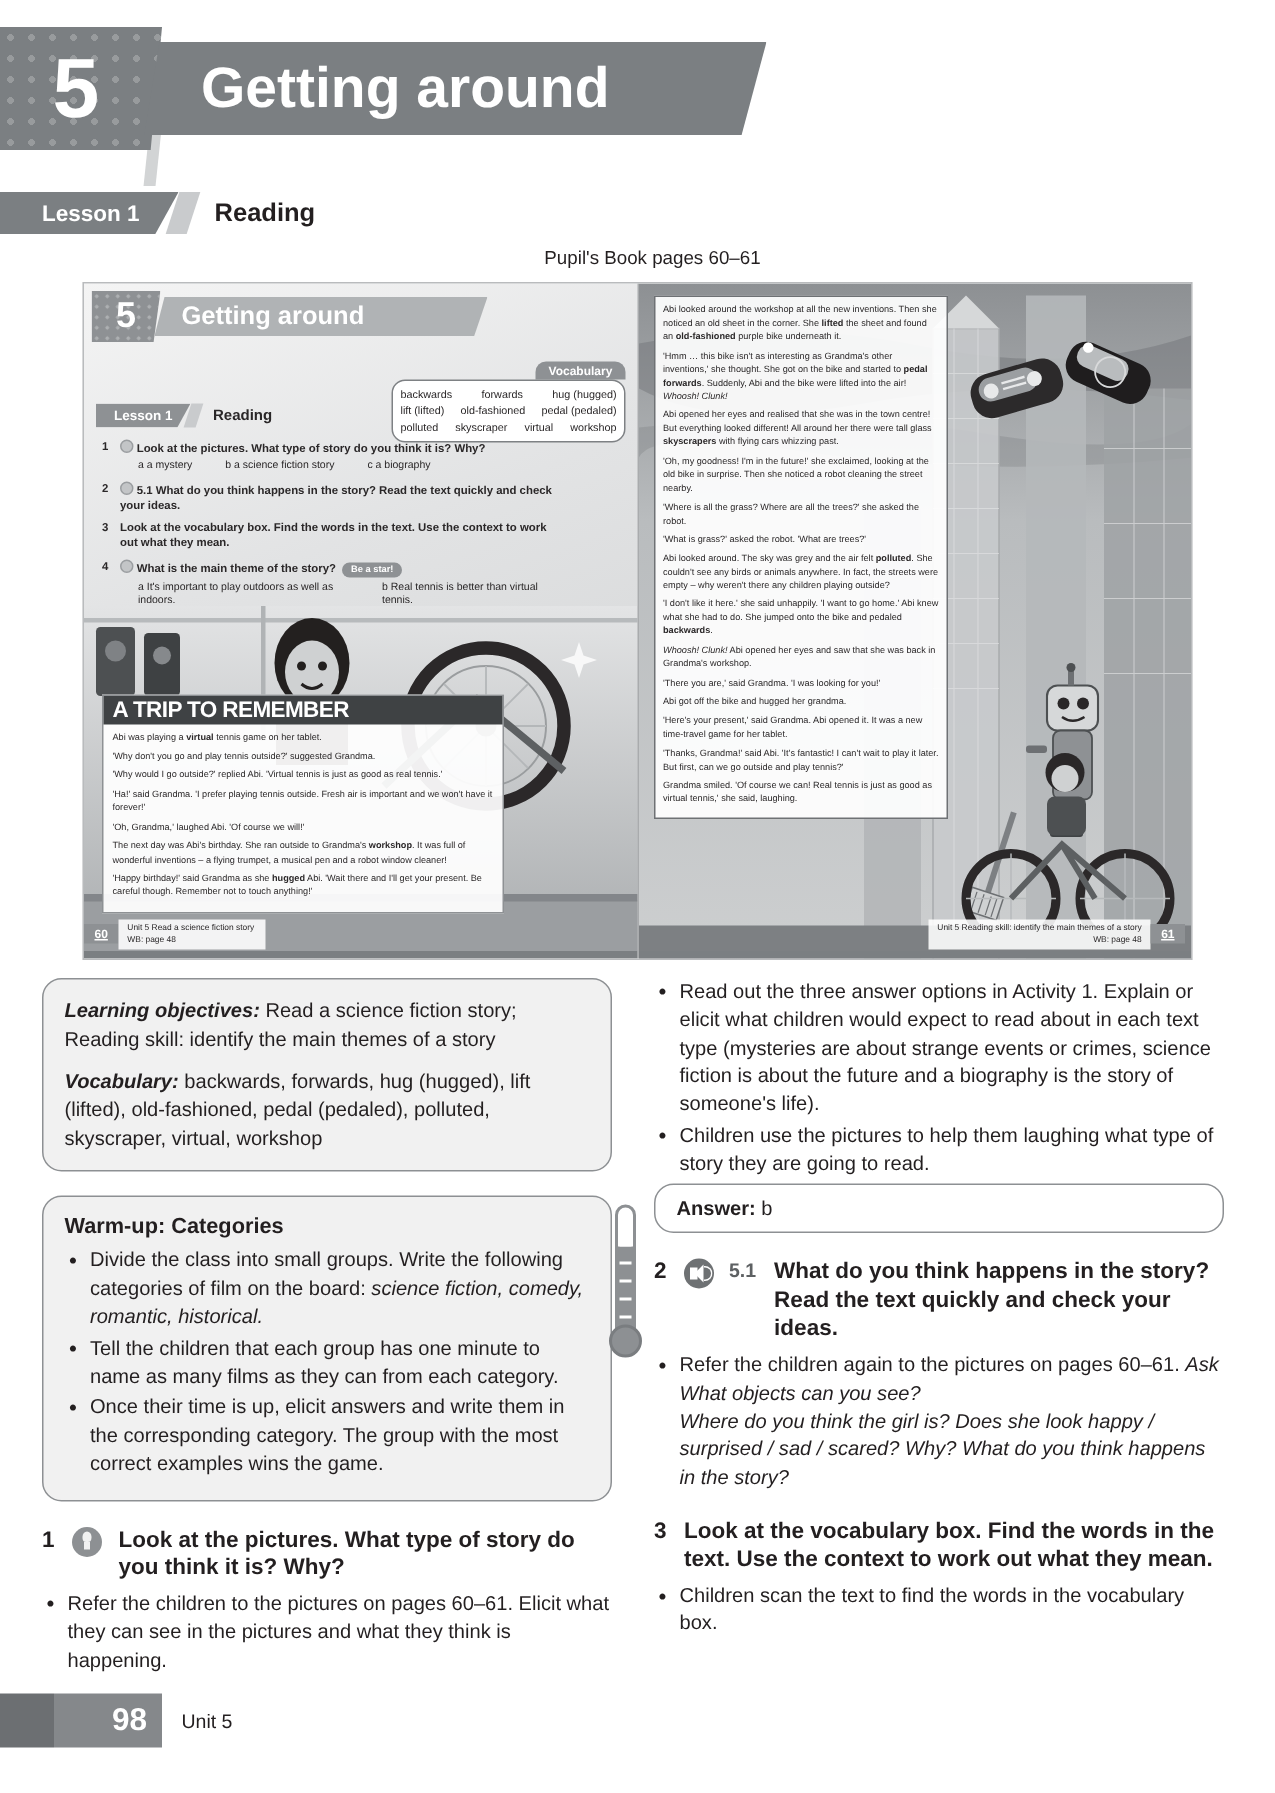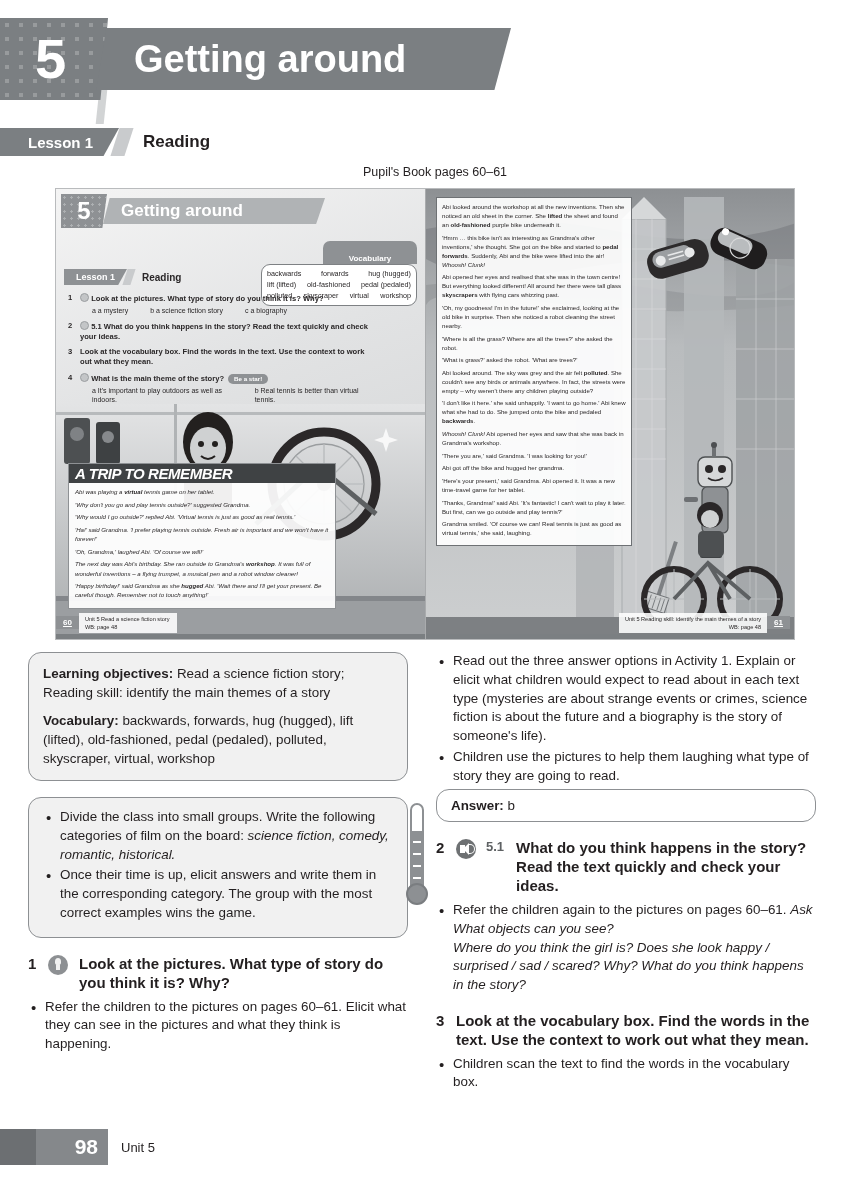--- a/index.html
+++ b/index.html
@@ -81,43 +81,43 @@
   .pb-title { color:#fff; font-size:17px; font-weight:bold; padding-left:18px; }
 
   .pb-lessonbar { position:absolute; left:8px; top:80px; display:flex; align-items:center; }
   .pb-lesson-tag { background:#8e9194; color:#fff; font-size:9px; font-weight:bold; height:16px;
      display:flex;align-items:center; padding:0 12px 0 12px; clip-path: polygon(0 0,100% 0,86% 100%,0 100%);}
   .pb-lesson-slash { width:8px;height:16px;background:#c9cbcd;transform:skewX(-18deg);margin-left:-2px;}
   .pb-lesson-skill { font-size:10px;font-weight:bold;margin-left:9px;color:#2a2728;}
 
   
   .pb-vocab { position:absolute; right:8px; top:52px; width:156px; }
-  .pb-vocab-tab { margin-left:auto; width:94px; background:#8e9194; color:#fff; font-size:8px;
-     font-weight:bold; text-align:center; padding:13px 0 1px; border-radius:7px 7px 0 0;}
+  .pb-vocab-tab { margin-left:auto; width:60px; background:#8e9194; color:#fff; font-size:8px;
+     font-weight:bold; text-align:center; padding:2px 0 1px; border-radius:7px 7px 0 0;}
   .pb-vocab-body { border:1px solid #7e8184; border-radius:9px; background:#fff; padding:4px 5px;
      font-size:7.2px; line-height:1.5; color:#2a2728; }
   .pb-vocab-row { display:flex; justify-content:space-between; }
   .pb-vocab-row span { white-space:nowrap; }
 
   
   .pb-acts { position:absolute; left:12px; top:104px; width:300px; font-size:7.6px; line-height:1.35; color:#2a2728;}
   .pb-act { display:flex; gap:4px; margin-bottom:5px; }
   .pb-act-n { font-weight:bold; width:8px; flex:none; }
   .pb-act-b { font-weight:bold; }
   .pb-opts { display:flex; gap:22px; margin:2px 0 0 12px; font-size:7px; }
   .pb-icon-sm { display:inline-block;width:9px;height:9px;border-radius:50%;background:#c3c5c7;
      border:1px solid #9b9ea1; vertical-align:-1px; }
   .pb-star-tag { display:inline-block; background:#8e9194; color:#fff; font-size:6.2px; font-weight:bold;
      border-radius:8px; padding:1px 6px; margin-left:4px; }
 
   
   .pb-illus { position:absolute; left:0; bottom:0; width:370px; height:235px; overflow:hidden;
     background: linear-gradient(180deg,#d9dadb 0%,#c0c2c4 60%,#a8abad 100%); }
   .pb-storybox { position:absolute; left:12px; bottom:30px; width:268px; background:rgba(255,255,255,.93);
-    border:1px solid #8e9194;font-style:italic; }
+    border:1px solid #8e9194; }
   .pb-storyhead { background:#3f4244; color:#fff; font-size:15px; font-weight:bold; letter-spacing:-0.4px;
     padding:1px 6px; font-family:"Liberation Sans", sans-serif; }
   .pb-storytext { padding:4px 6px 5px; font-size:6.1px; line-height:1.5; color:#2a2728;}
   .pb-storytext p { margin-bottom:3.5px; }
   .pb-storytext b { font-weight:bold; }
 
   
   .pb-rcol { position:absolute; left:10px; top:8px; width:196px; background:rgba(255,255,255,.92);
      border:1px solid #6e7174; padding:4px 5px; font-size:6.1px; line-height:1.48; color:#2a2728; }
   .pb-rcol p { margin-bottom:3.6px; }
@@ -137,21 +137,21 @@
   .col { position:absolute; top:0; width:380px; }
   .col-left { left:0; }
   .col-right { left:408px; }
 
   .info-box {
     border:1px solid #8d9093; border-radius:13px; background:#f1f1f1;
     padding:11px 14px 12px; font-size:13.4px; line-height:1.42; color:#231f20;
   }
   .info-box p { margin-bottom:9px; }
   .info-box p:last-child { margin-bottom:0; }
-  .info-box .lbl { font-weight:bold; }
+  .info-box .lbl { font-weight:bold; font-style:italic; }
 
   .warm-wrap { position:relative; margin-top:16px; }
   .warm-box {
     border:1px solid #8d9093; border-radius:13px; background:#f1f1f1;
     padding:10px 14px 12px; font-size:13.4px; line-height:1.4; color:#231f20;
   }
   .warm-title { font-weight:bold; font-size:14.5px; margin-bottom:3px; }
   ul.bul { list-style:none; }
   ul.bul li { position:relative; padding-left:17px; margin-bottom:2px; }
   ul.bul li::before { content:"\2022"; position:absolute; left:3px; top:-1px; font-size:15px; }
@@ -496,22 +496,24 @@
           <span>Read a science fiction story; Reading skill: identify the main themes of a story</span>
         </p>
         <p>
           <span class="lbl">Vocabulary:</span>
           <span>backwards, forwards, hug (hugged), lift (lifted), old-fashioned, pedal (pedaled), polluted, skyscraper, virtual, workshop</span>
         </p>
       </div>
 
       <div class="warm-wrap">
         <div class="warm-box">
+          <div class="warm-title">Warm-up: Categories</div>
           <ul class="bul" id="warm-bullets">
               <li>Divide the class into small groups. Write the following categories of film on the board: <em>science fiction, comedy, romantic, historical.</em></li>
+              <li>Tell the children that each group has one minute to name as many films as they can from each category.</li>
               <li>Once their time is up, elicit answers and write them in the corresponding category. The group with the most correct examples wins the game.</li>
             </ul>
         </div>
         <div class="thermo">
           <div class="th-tube"></div>
           <div class="th-fill"></div>
           <div class="th-tick" style="top:16px"></div>
           <div class="th-tick" style="top:26px"></div>
           <div class="th-tick" style="top:38px"></div>
           <div class="th-tick" style="top:50px"></div>

